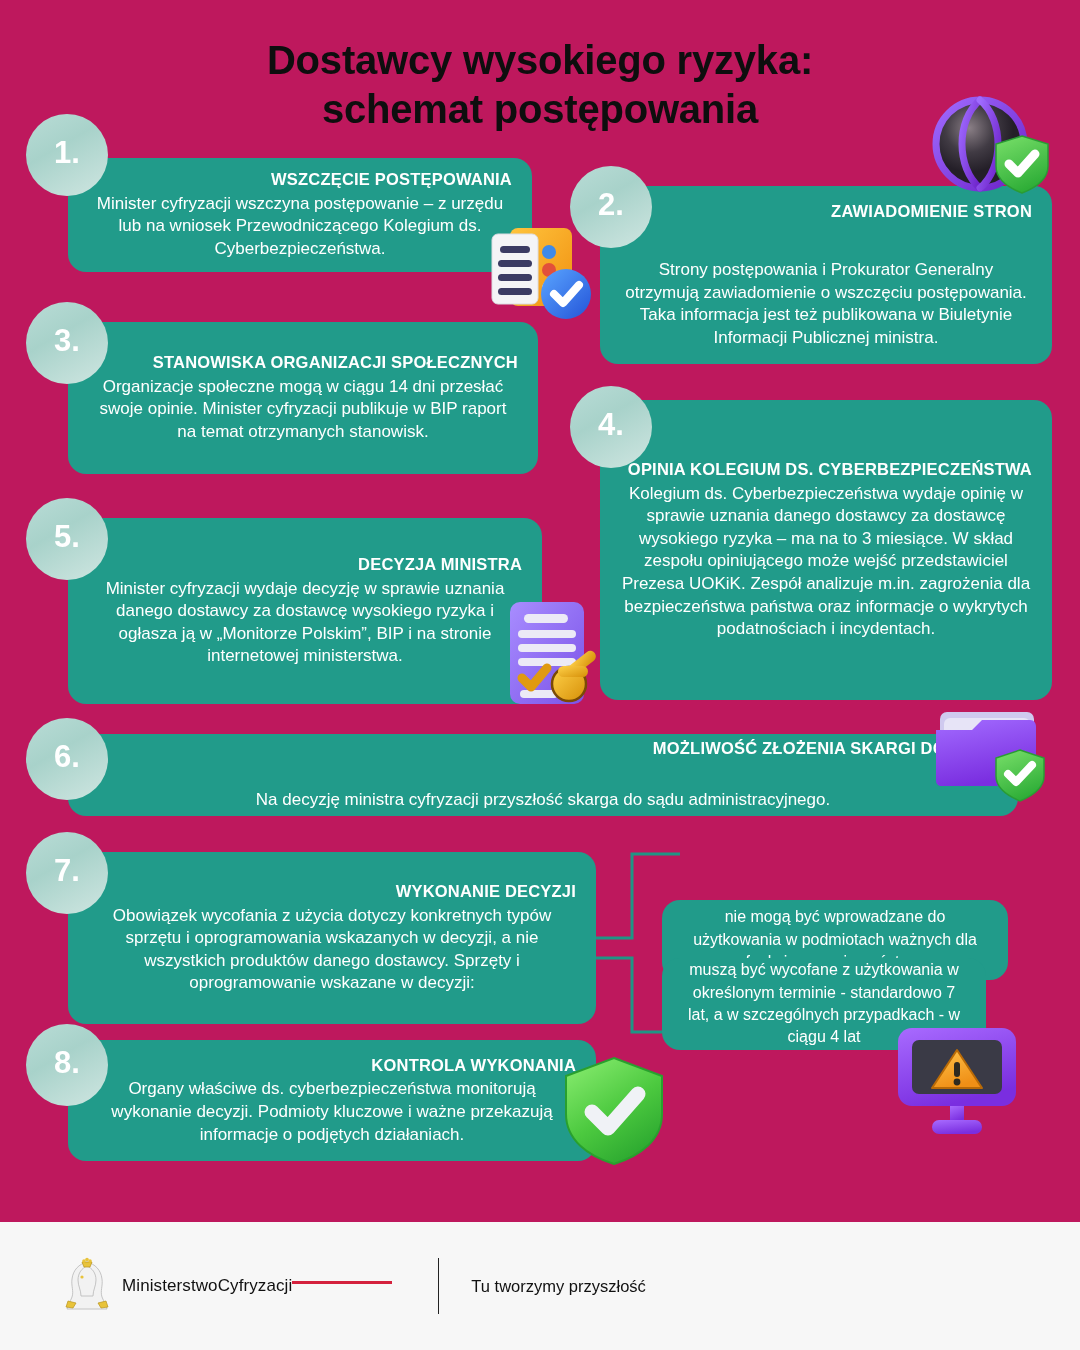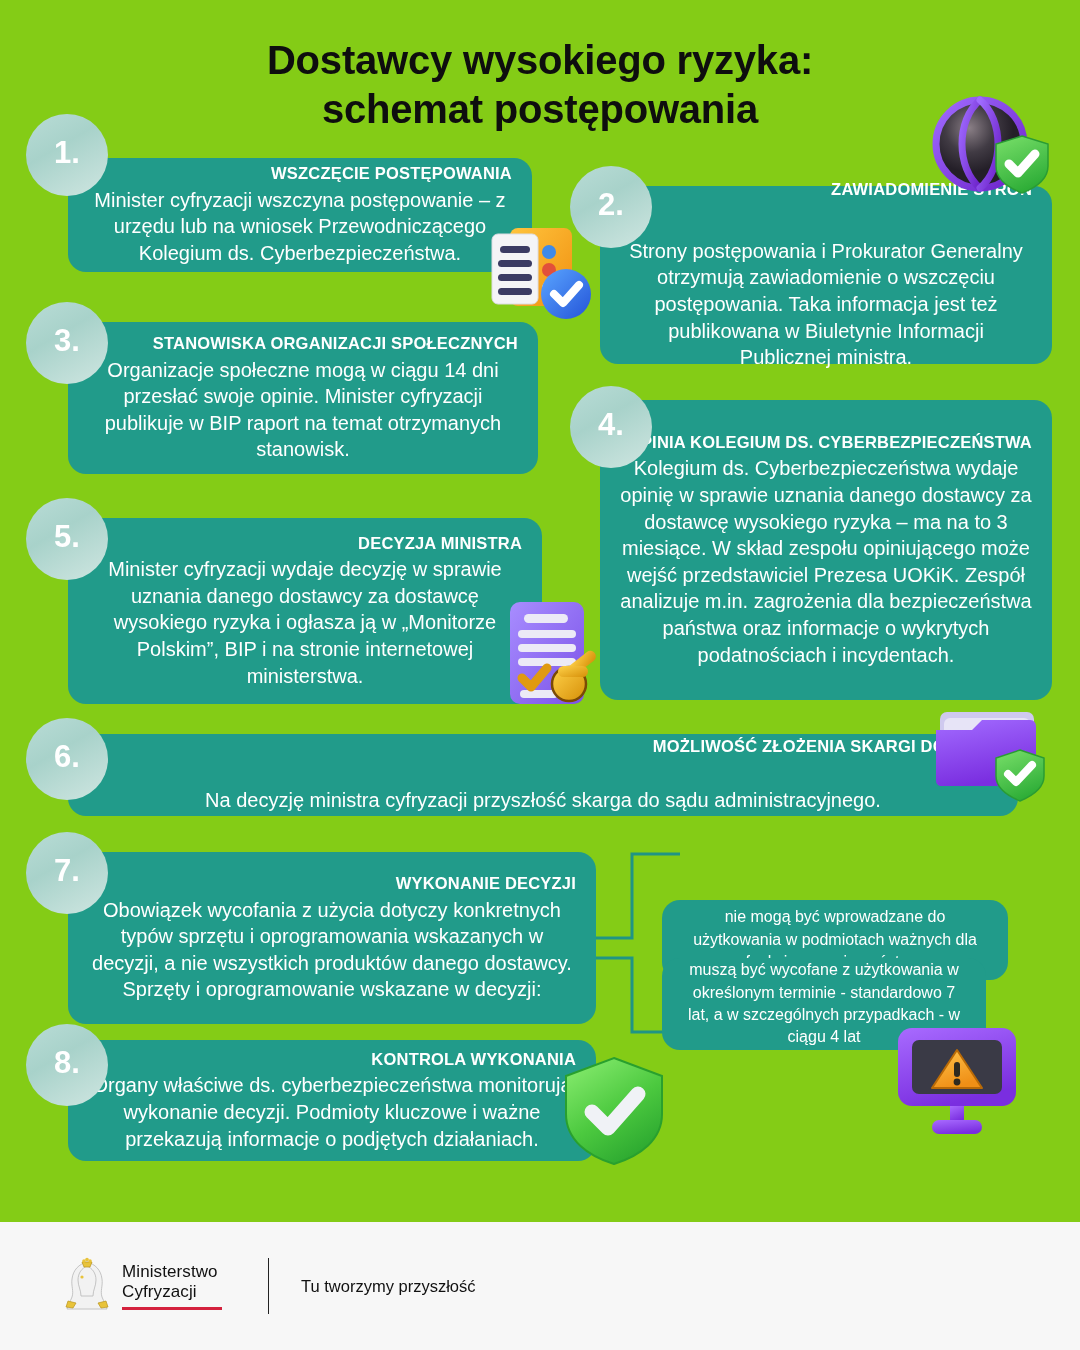--- a/index.html
+++ b/index.html
@@ -11,21 +11,21 @@
     font-family: "Liberation Sans", sans-serif;
     background: #e9e9e9;
     overflow: hidden;
     position: relative;
   }
 
   .page {
     position: relative;
     width: 1080px;
     height: 1350px;
-    background: #84cc16;
+    background: #be185d;
   }
 
   
   .title {
     position: absolute;
     left: 0; top: 36px;
     width: 1080px;
     text-align: center;
     font-size: 40px;
     font-weight: 700;
@@ -65,21 +65,21 @@
   }
   .card .h {
     font-size: 16.5px;
     font-weight: 700;
     text-align: right;
     letter-spacing: 0.2px;
     line-height: 1.3;
     margin-bottom: 2px;
   }
   .card .b {
-    font-size: 20px;
+    font-size: 17px;
     font-weight: 400;
     text-align: center;
     line-height: 1.33;
   }
   .branch .b { font-size: 16px; line-height: 1.4; }
 
   
   #card1 { left: 68px;  top: 158px; width: 464px; height: 114px; }
   #card2 { left: 600px; top: 186px; width: 452px; height: 178px; gap: 35px; }
   #card3 { left: 68px;  top: 322px; width: 470px; height: 152px; }
@@ -118,21 +118,21 @@
     position: absolute;
     left: 0; bottom: 0;
     width: 1080px; height: 128px;
     background: #f7f7f7;
     z-index: 7;
     display: flex;
     align-items: center;
   }
   .footer-inner { display: flex; align-items: center; padding-left: 60px; }
   .eagle { width: 54px; height: 58px; margin-right: 8px; }
-  .minblock { display: flex; flex-direction: column; justify-content: space-between; }
+  .minblock { display: flex; justify-content: space-between; }
   .minblock .l1, .minblock .l2 {
     font-size: 17px; color: #111; line-height: 1.18; letter-spacing: 0.1px;
   }
   .redline { margin-top: 5px; width: 100px; height: 3px; background: #d4213d; }
   .divider { width: 1px; height: 56px; background: #222; margin: 0 32px 0 46px; }
   .tagline { font-size: 16.5px; color: #111; }
 </style>
 </head>
 <body>
 

